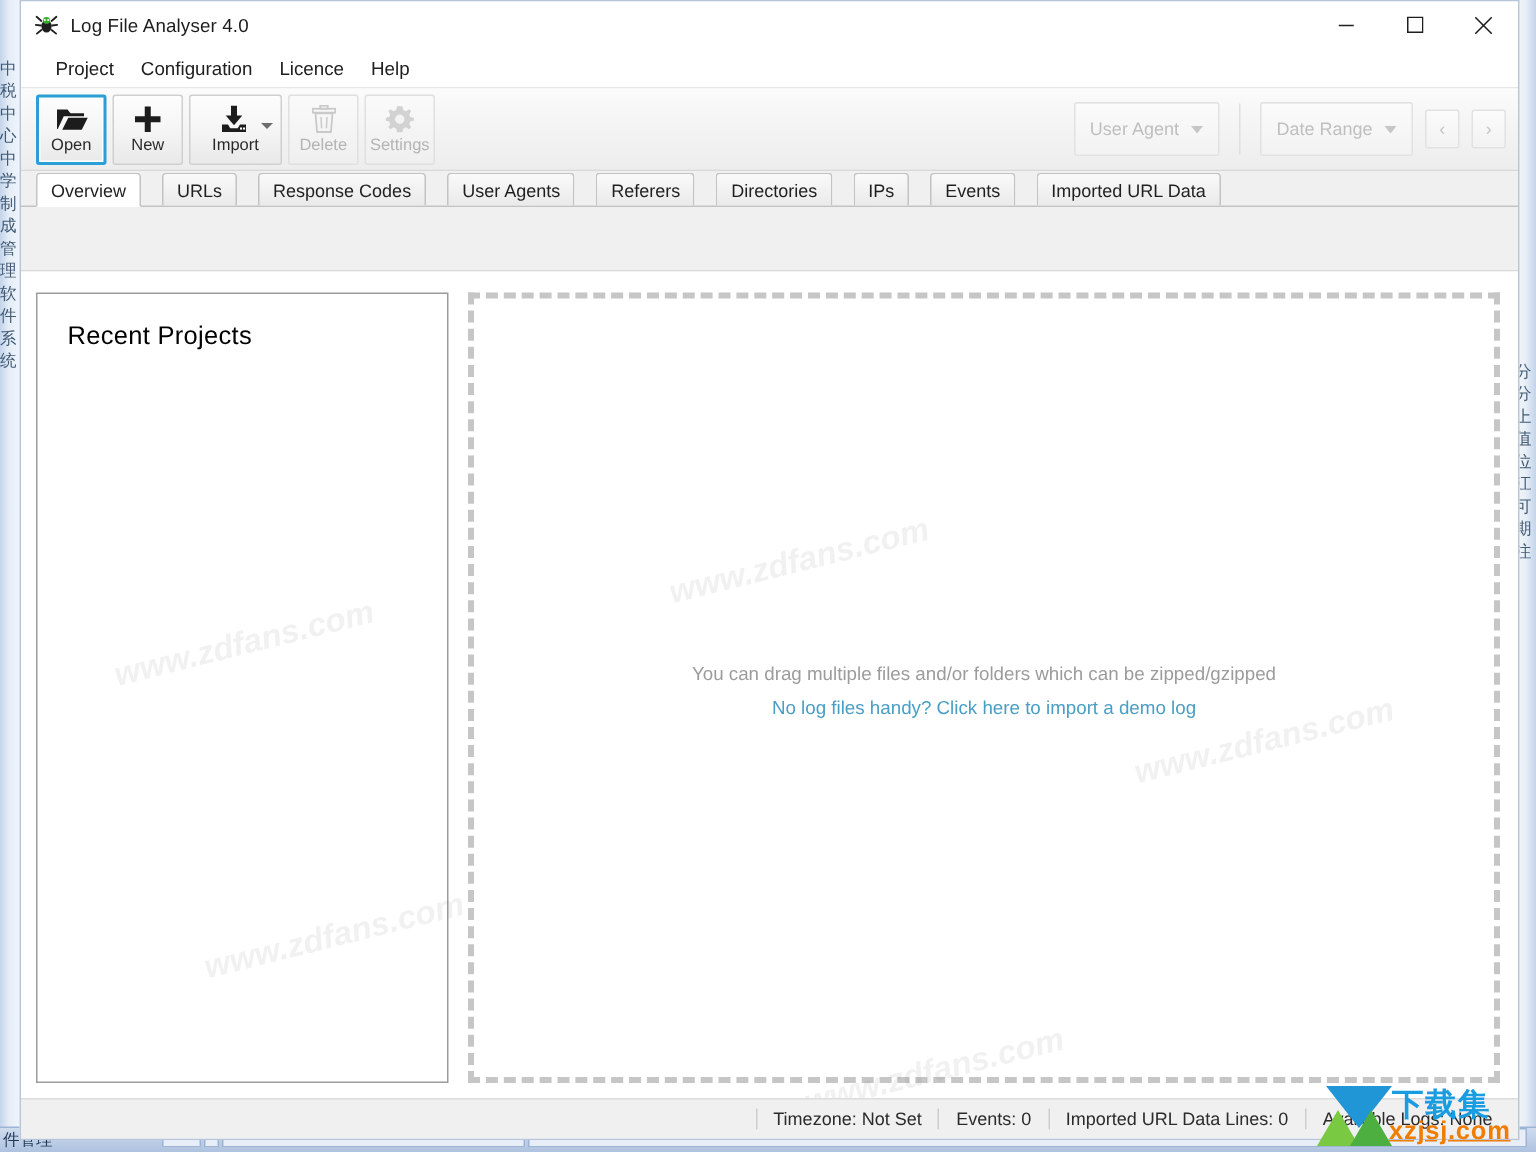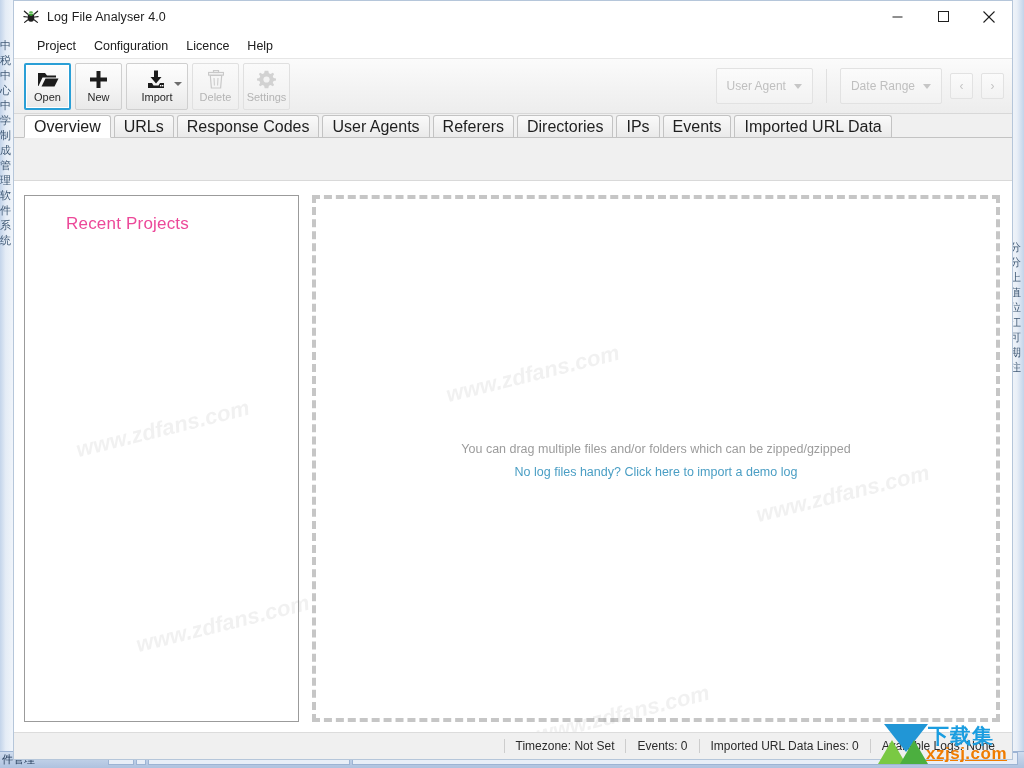--- a/index.html
+++ b/index.html
@@ -261,29 +261,29 @@
     display: flex;
     align-items: flex-end;
     padding-left: 10px;
     border-bottom: 1px solid #c3c3c3;
     position: relative;
     z-index: 2;
   }
   .tab {
     height: 22px;
     padding: 0 9px;
-    font-size: 16px;
+    font-size: 12px;
     color: #1f1f1f;
     background: linear-gradient(to bottom, #fafafa, #eaeaea);
     border: 1px solid #c3c3c3;
     border-bottom: none;
     border-radius: 3px 3px 0 0;
     display: flex;
     align-items: center;
-    margin-right: 3px;
+    margin-right: 14px;
     cursor: default;
     box-sizing: border-box;
   }
   .tab.active {
     background: #ffffff;
     position: relative;
     margin-bottom: -1px;
     height: 23px;
     border-bottom: 1px solid #ffffff;
   }
@@ -310,23 +310,22 @@
   #recent-projects {
     width: 275px;
     min-width: 275px;
     border: 1px solid #9b9b9b;
     background: #ffffff;
     box-sizing: border-box;
     padding: 18px 0 0 20px;
   }
   #recent-projects-title {
     font-size: 17px;
-    color: #ec4899;
+    color: #000000;
     letter-spacing: .2px;
-    margin-left: 21px;
   }
   #drop-zone {
     flex: 1 1 auto;
     border: 4px dashed #c6c6c6;
     display: flex;
     flex-direction: column;
     align-items: center;
     justify-content: center;
     box-sizing: border-box;
     gap: 4px;

